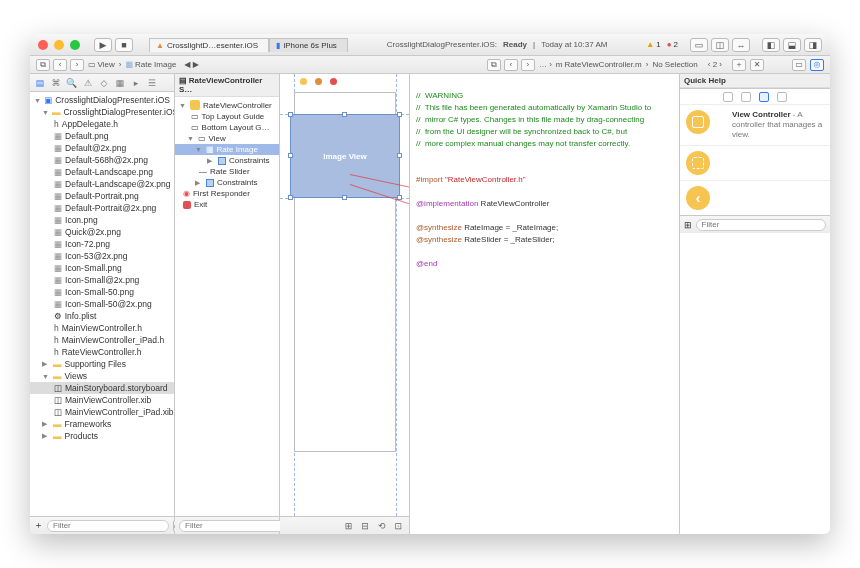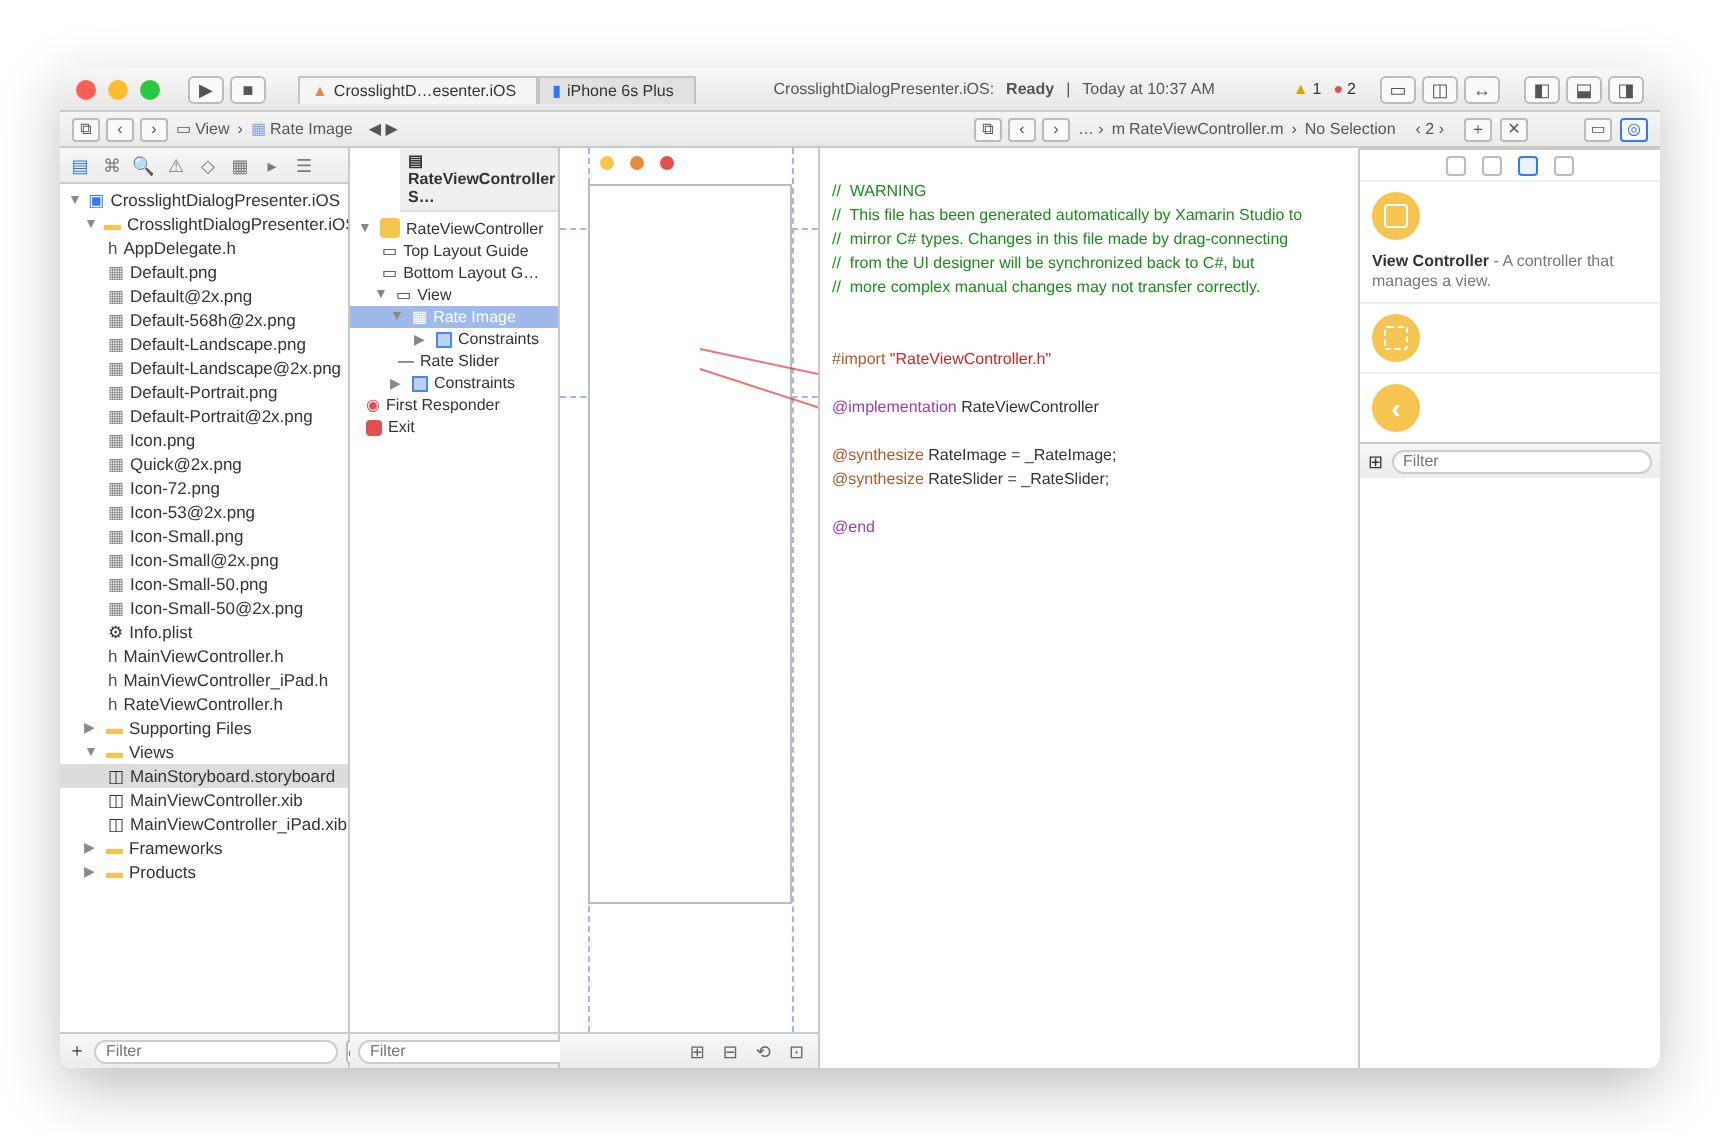--- a/index.html
+++ b/index.html
@@ -42,21 +42,21 @@
 .row { display:flex; align-items:center; gap:3px; padding:1px 4px; white-space:nowrap; cursor:default;}
 .row.sel { background:#dcdcdc; }
 .disclose { width:8px; color:#888; font-size:7px;}
 .folder { color:#f6c451; }
 .fileh { color:#555;}
 .img { color:#888;}
 .bottombar { height:18px; border-top:1px solid #c9c9c9; background:linear-gradient(#f6f6f6,#ececec); display:flex; align-items:center; padding:0 4px; gap:4px; font-size:9px;}
 .filterbox { flex:1; height:12px; border:1px solid #ccc; border-radius:7px; background:#fff; padding:0 5px; font-size:8px; color:#999;}
 .circbtn { width:14px; height:12px; border:1px solid #bbb; border-radius:2px; background:#fafafa; display:inline-flex; align-items:center; justify-content:center; font-size:9px; color:#666;}
 
-.outheader { background:#efefef; font-size:8px; font-weight:600; padding:2px 4px; border-bottom:1px solid #ddd;margin-left:25px;}
+.outheader { background:#efefef; font-size:8px; font-weight:600; padding:2px 4px; border-bottom:1px solid #ddd;}
 .outrow { display:flex; align-items:center; gap:3px; padding:1px 4px; font-size:8px; white-space:nowrap;}
 .outrow.sel { background:#9fb9e8; color:#fff; }
 .vcico { width:10px; height:10px; background:#f6c451; border-radius:2px; display:inline-block;}
 .exitico { width:8px; height:8px; background:#e05050; border-radius:2px; display:inline-block;}
 .consico { width:8px; height:8px; border:1px solid #4a88e0; background:#b9d1f3; display:inline-block;}
 
 .canvasinner { flex:1; position:relative; background:#fff; overflow:hidden;}
 .topstrip { position:absolute; top:4px; left:20px; display:flex; gap:8px;}
 .topstrip .d{width:7px;height:7px;border-radius:50%;}
 .d1{background:#f6c451;}.d2{background:#e38b3f;}.d3{background:#e05050;}
@@ -67,21 +67,21 @@
 .guideh { position:absolute; left:0; right:0; border-top:1px dashed #9fb9e8;}
 .redline { position:absolute; border-top:1px solid rgba(224,59,59,0.7);}
 
 .code { flex:1; font-family: Menlo, monospace; font-size:8px; line-height:12px; padding:4px 6px; white-space:pre; overflow:auto; color:#333;}
 .cgreen{color:#1e8a1e;} .cred{color:#c82829;} .cbrown{color:#b15928;} .cpurple{color:#a23ab2;}
 
 .qhelp { flex:1; display:flex; align-items:flex-start; justify-content:center; padding-top:40px; color:#9a9a9a; font-size:10px;}
 .libhdr { border-top:1px solid #c9c9c9; height:16px; display:flex; align-items:center; justify-content:center; gap:8px;}
 .libhdr .li { width:10px;height:10px;border:1px solid #bbb;border-radius:2px;}
 .libhdr .li.active{border-color:#3478f6;background:#eaf1fe;}
-.libitem { display:flex; gap:6px; padding:5px 6px; border-top:1px solid #eee; font-size:8px;flex-direction:column;}
+.libitem { display:flex; gap:22px; padding:5px 6px; border-top:1px solid #eee; font-size:8px;}
 .libico { width:24px; height:24px; background:#f6c451; border-radius:50%; flex-shrink:0; display:flex; align-items:center; justify-content:center;}
 .libico.square::after{content:"";width:10px;height:10px;border:1.5px solid #fff;border-radius:2px;}
 .libico.dashed::after{content:"";width:10px;height:10px;border:1.5px dashed #fff;border-radius:2px;}
 .libico.arrow::after{content:"‹";color:#fff;font-size:14px;font-weight:bold;}
 .libdesc b{color:#333;} .libdesc{color:#777; line-height:10px;}
 
 .canvasbtm { height:18px; border-top:1px solid #c9c9c9; background:linear-gradient(#f6f6f6,#ececec); display:flex; align-items:center; justify-content:flex-end; padding:0 6px; gap:8px; font-size:9px; color:#666;}
 .canvasbtm span{letter-spacing:1px;}
 </style>
 </head>
@@ -378,20 +378,31 @@
         <div class="topstrip">
             <div class="d d1"></div>
             <div class="d d2"></div>
             <div class="d d3"></div>
           </div>
         <div class="guidev" style="left:14px"></div>
         <div class="guidev" style="left:116px"></div>
         <div class="guideh" style="top:40px"></div>
         <div class="guideh" style="top:124px"></div>
         <div class="phone"></div>
+        <div class="imgview">
+          <span>Image View</span>
+          <div class="handle" style="top:-3px;left:-3px"></div>
+            <div class="handle" style="top:-3px;right:-3px"></div>
+          <div class="handle" style="bottom:-3px;left:-3px"></div>
+            <div class="handle" style="bottom:-3px;right:-3px"></div>
+          <div class="handle" style="top:-3px;left:50%;margin-left:-3px"></div>
+            <div class="handle" style="bottom:-3px;left:50%;margin-left:-3px"></div>
+          <div class="handle" style="left:-3px;top:50%;margin-top:-3px"></div>
+            <div class="handle" style="right:-3px;top:50%;margin-top:-3px"></div>
+        </div>
         <div class="redline" style="top:100px;left:70px;width:120px;transform:rotate(12deg);transform-origin:left"></div>
         <div class="redline" style="top:110px;left:70px;width:120px;transform:rotate(18deg);transform-origin:left"></div>
       </div>
       <div class="canvasbtm">
         <span>⊞</span>
         <span>⊟</span>
         <span>⟲</span>
         <span>⊡</span>
       </div>
     </div>
@@ -410,20 +421,21 @@
 <span class="cpurple">@implementation</span><span> RateViewController</span>
 
 <span class="cbrown">@synthesize</span><span> RateImage = _RateImage;</span>
 <span class="cbrown">@synthesize</span><span> RateSlider = _RateSlider;</span>
 
 <span class="cpurple">@end</span>
       </div>
     </div>
 
     <div class="inspector">
+      <div class="outheader" style="font-weight:600">Quick Help</div>
       <div class="libhdr">
         <div class="li"></div>
         <div class="li"></div>
         <div class="li active"></div>
         <div class="li"></div>
       </div>
       <div>
         <div class="libitem">
           <div class="libico square"></div>
           <div class="libdesc"><b>View Controller</b><span> - A controller that manages a view.</span></div>

